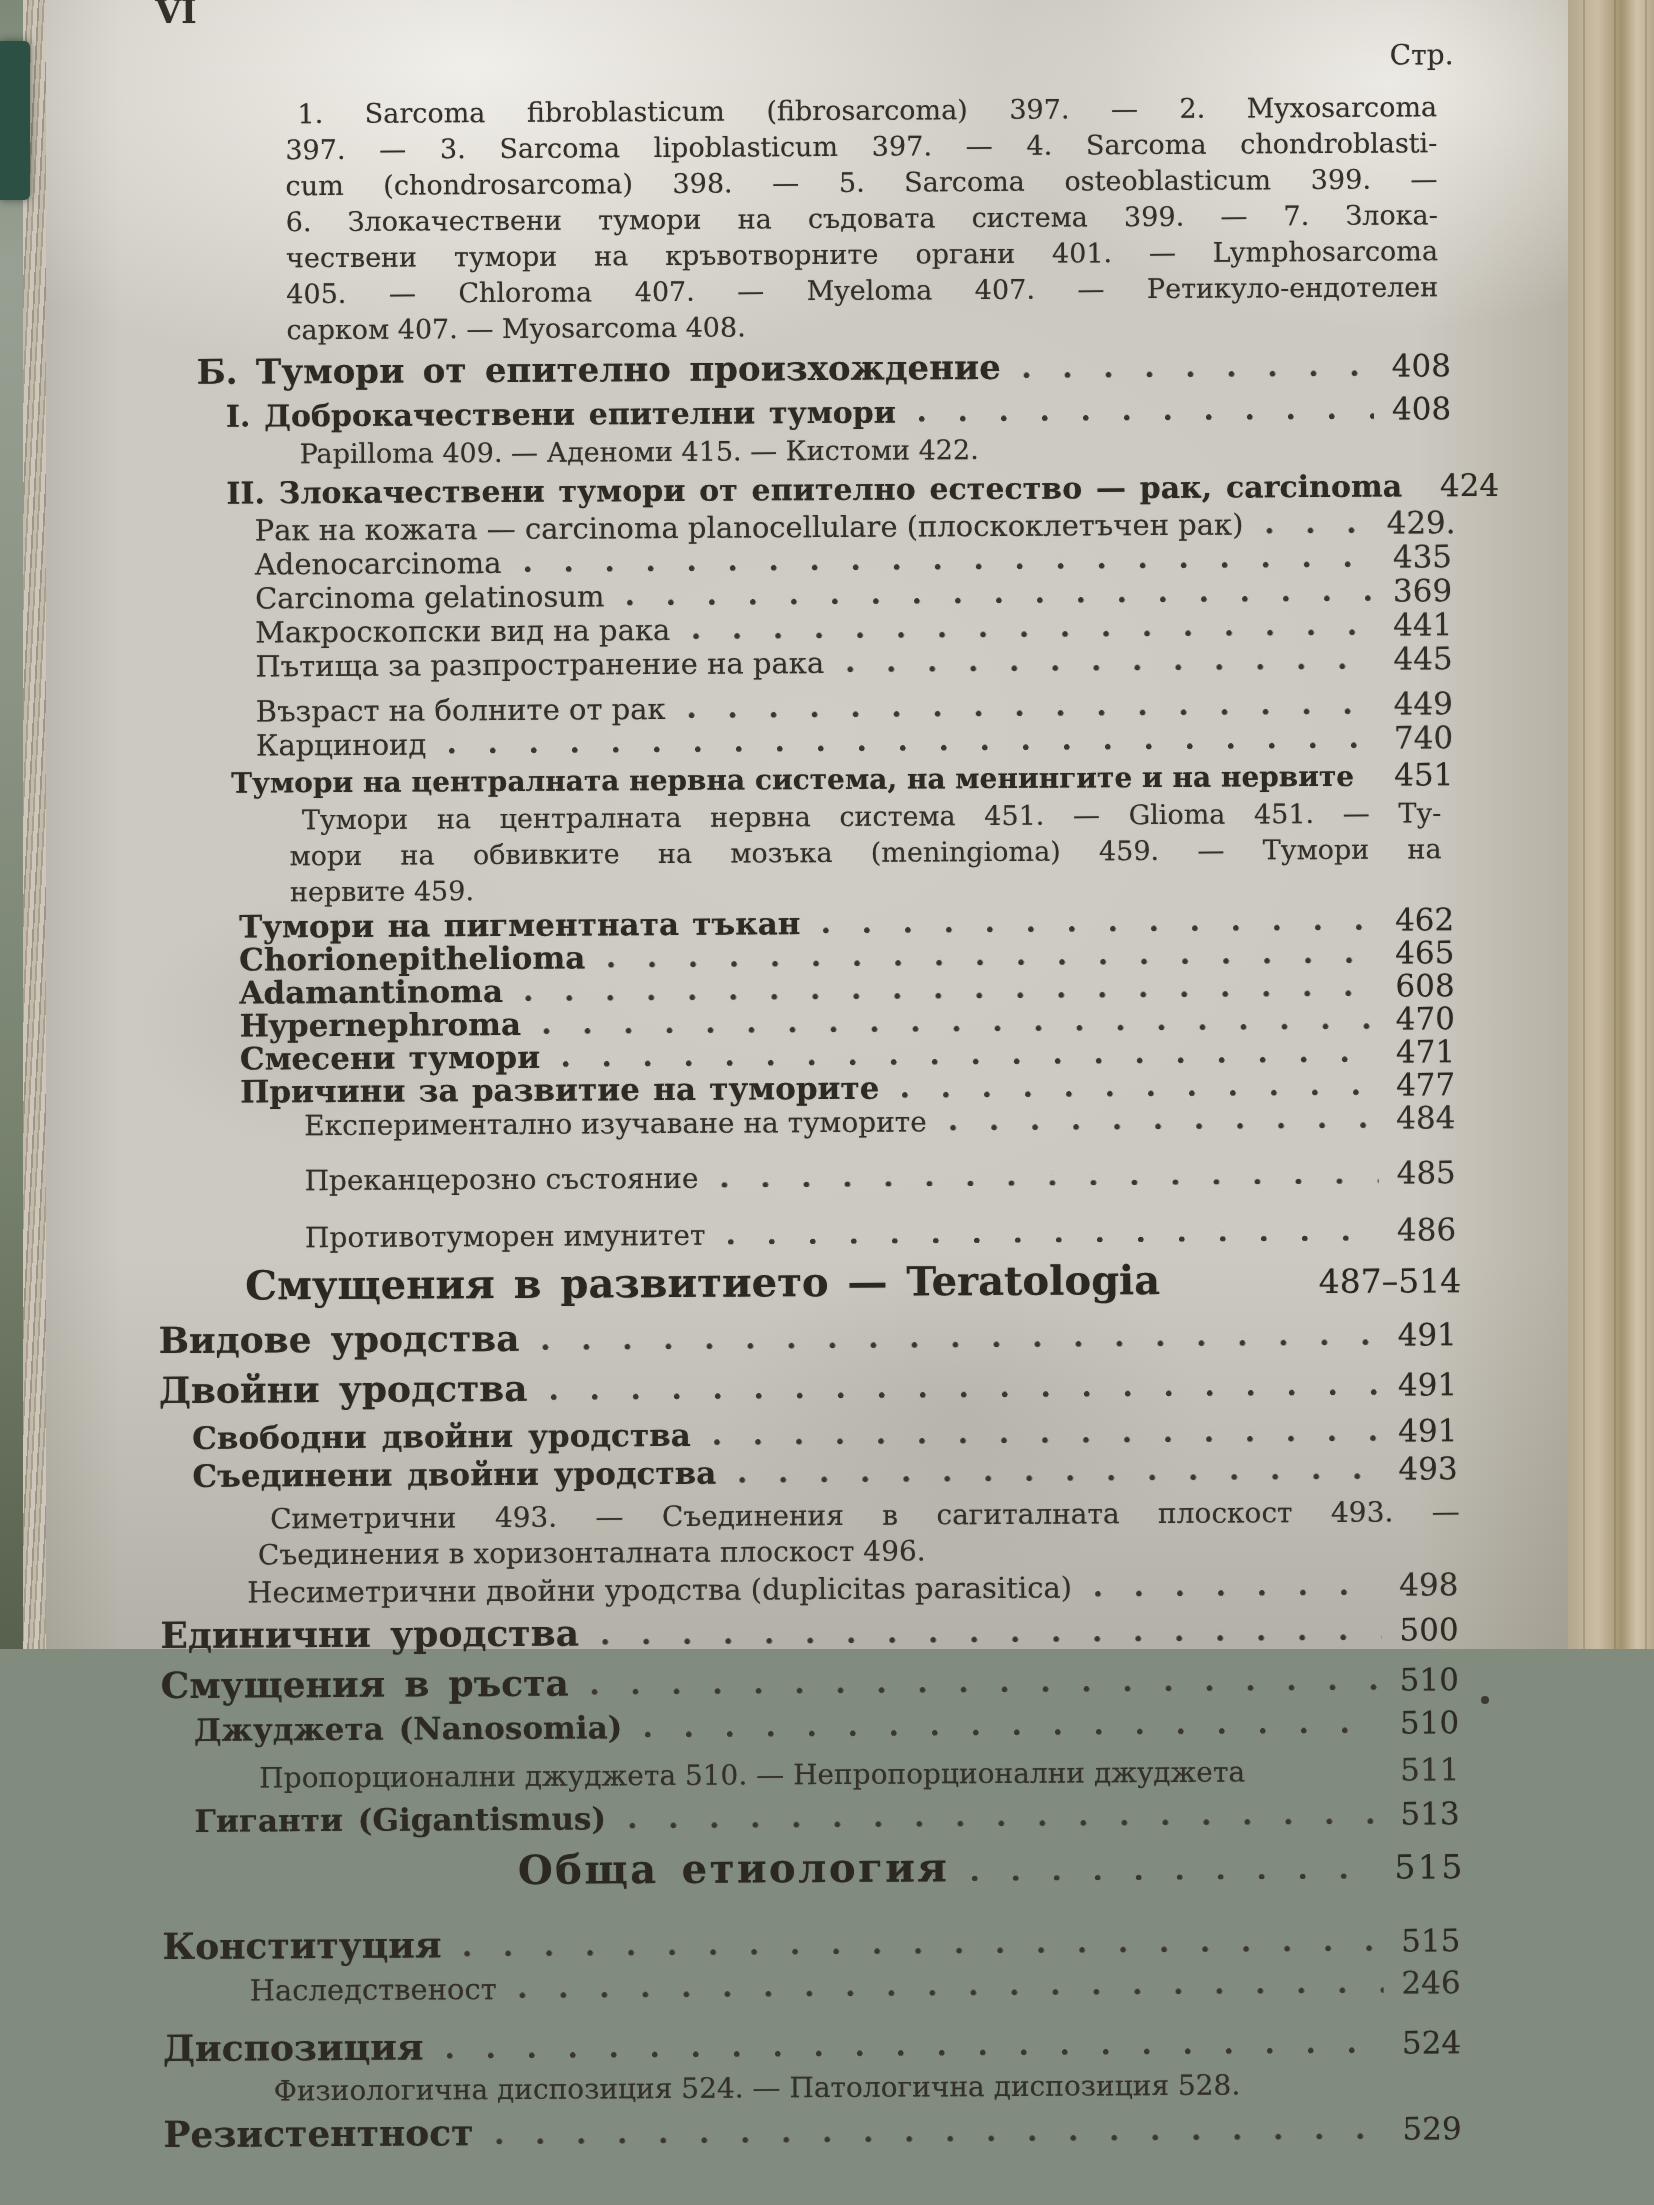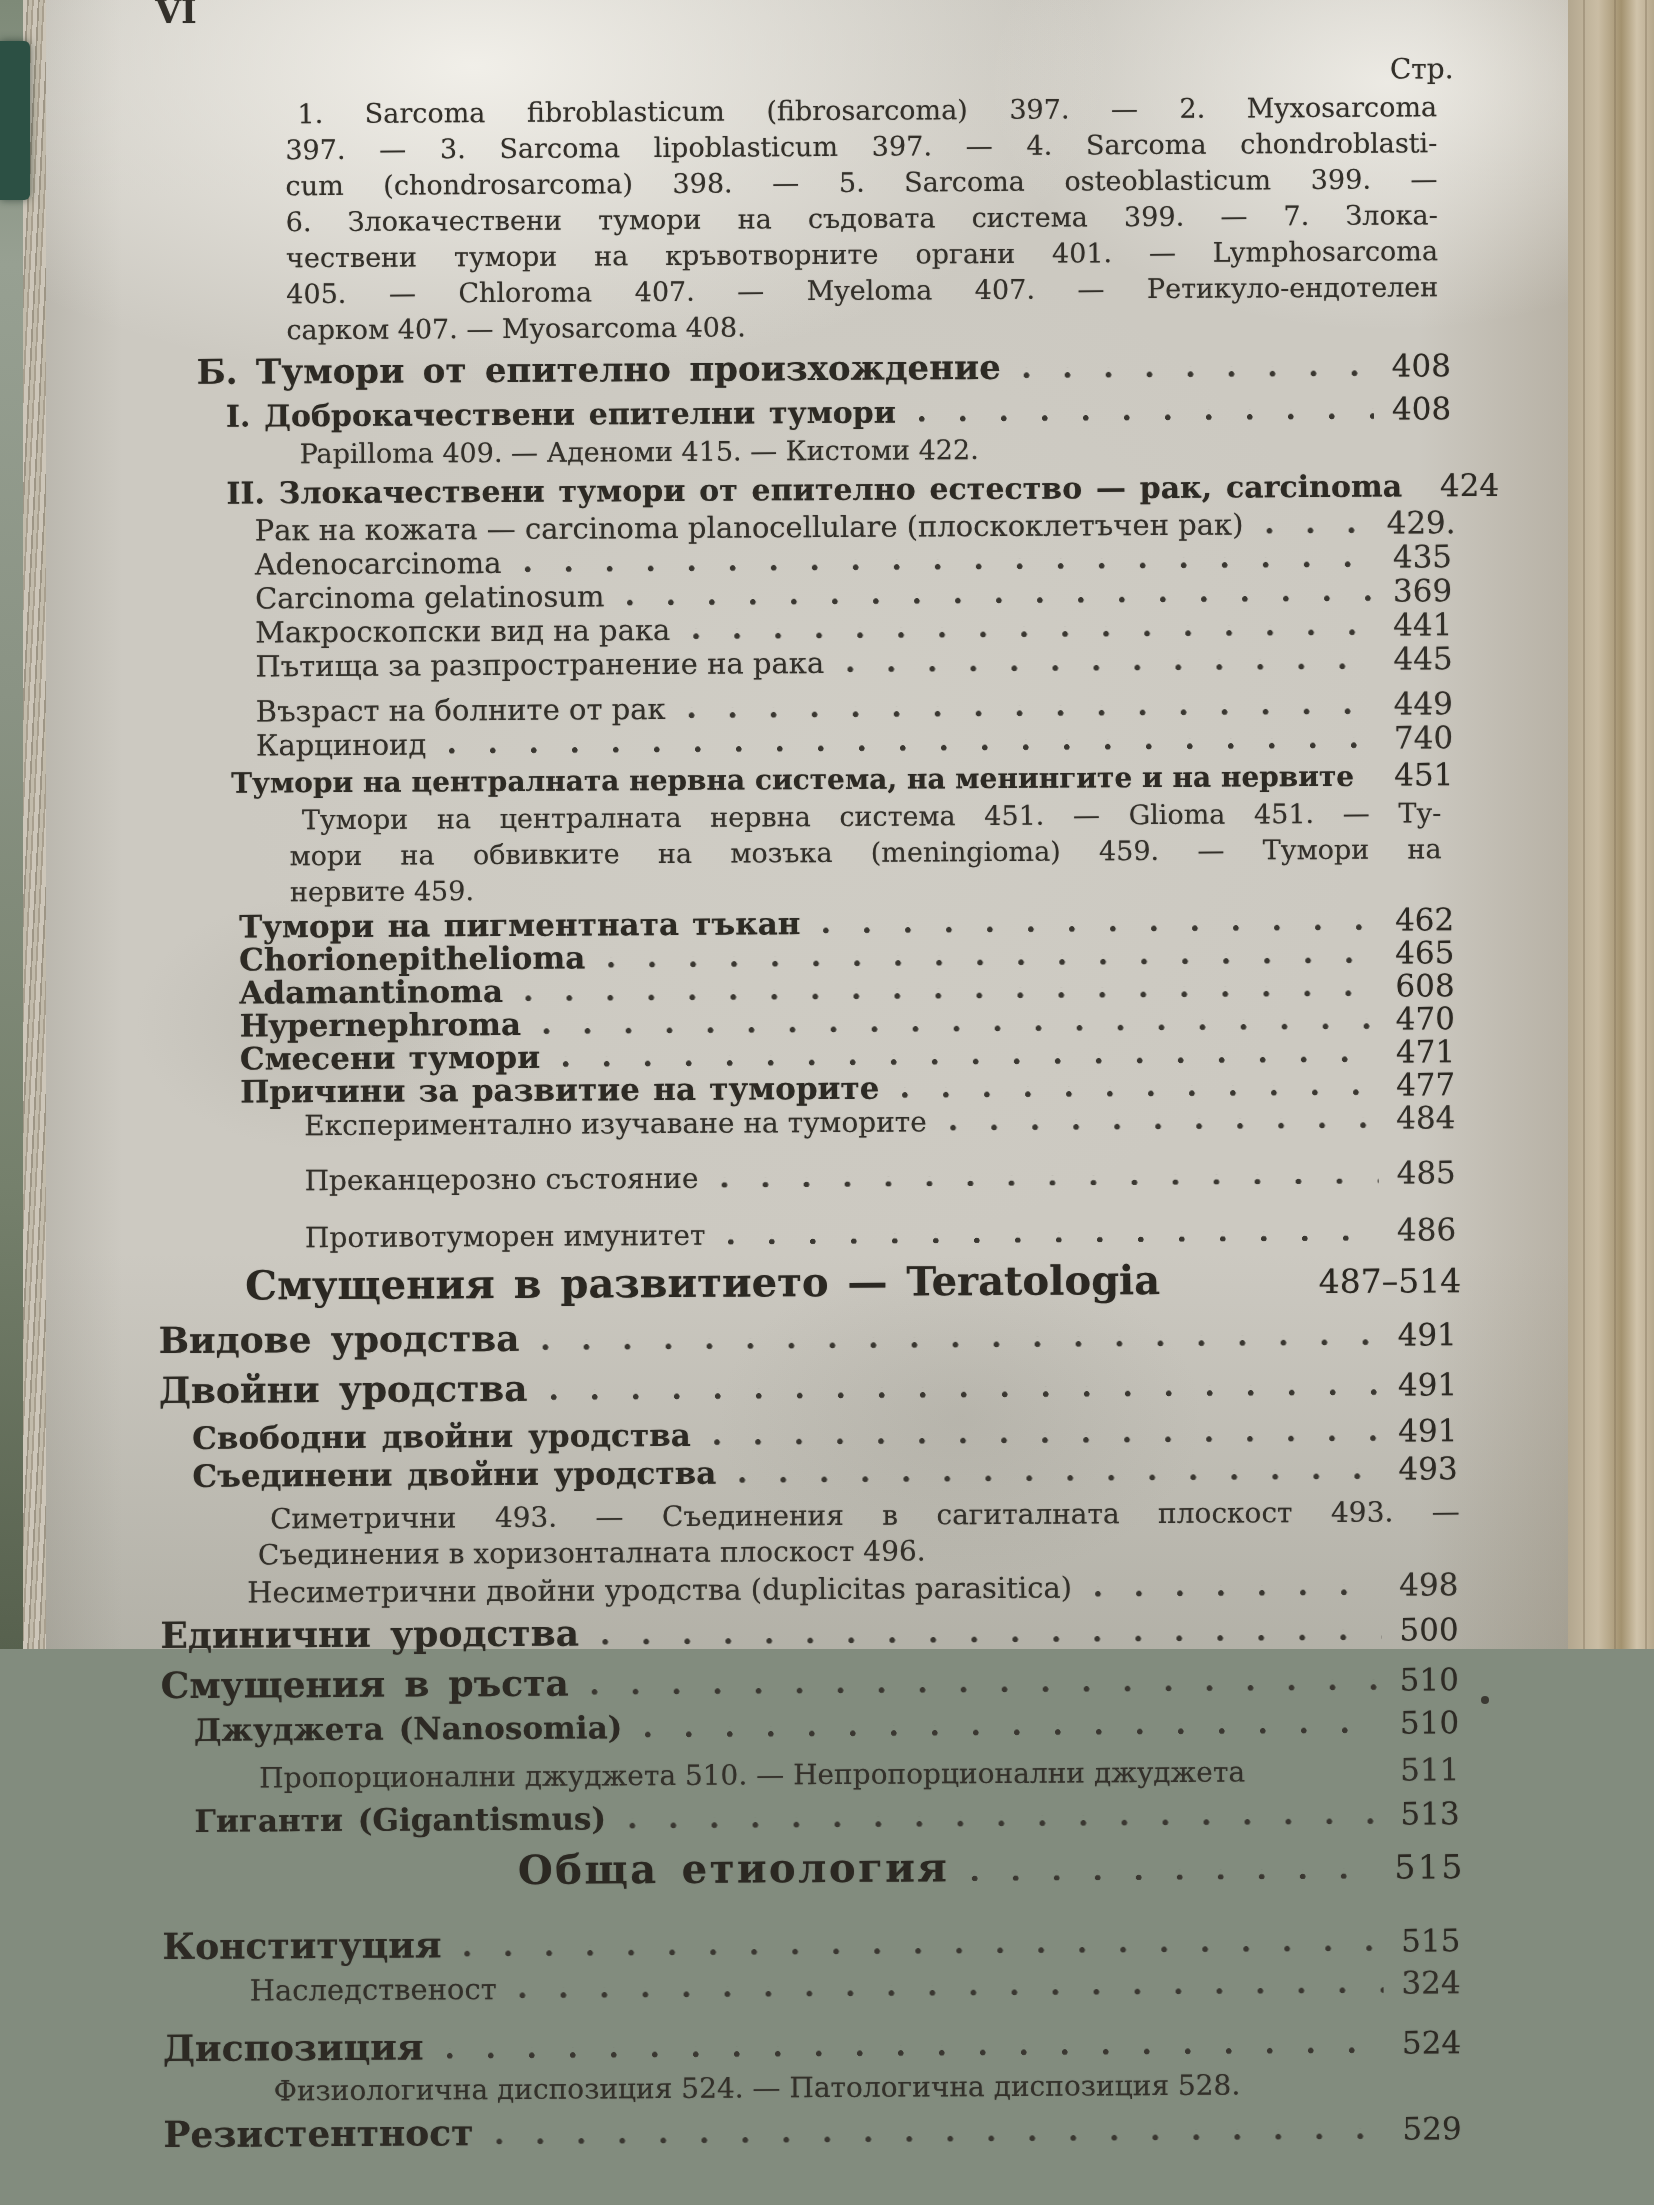--- a/index.html
+++ b/index.html
@@ -33,21 +33,21 @@
   
   .edges-right{position:absolute;left:1568px;top:0;width:86px;height:100%;
     background:
       repeating-linear-gradient(90deg, rgba(0,0,0,0) 0 15px, rgba(122,106,82,.35) 15px 16.5px, rgba(0,0,0,0) 16.5px 31px),
       linear-gradient(90deg,#b3a78f,#cabda4 35%,#a3926f 62%,#d0c3aa 80%,#b5a78c);}
   
   #toc{position:absolute;left:0;top:0;width:1654px;box-sizing:border-box;
     padding-top:93px;transform:rotate(-.35deg);transform-origin:827px 1075px;
     text-shadow:0 0 1px rgba(52,48,40,.5);}
   .folio{position:absolute;top:-11.6px;left:162px;font-size:33px;font-weight:700;}
-  .strp{position:absolute;top:56px;left:1396px;font-size:28px;}
+  .strp{position:absolute;top:42px;left:1396px;font-size:28px;}
   .ink-spot{position:absolute;left:1481px;top:1696px;width:8.3px;height:8.3px;border-radius:50%;
     background:#2f2c26;opacity:.85;}
   .row{box-sizing:border-box;}
   .row.entry{display:flex;align-items:baseline;}
   .lab{white-space:nowrap;flex:0 0 auto;}
   .dots{flex:1 1 auto;min-width:0;height:10.8px;margin:0 18px 0 20px;align-self:baseline;
     background:radial-gradient(circle at 5.8px 7.4px,#3a3731 2.5px,rgba(58,55,49,0) 3.1px) left bottom/41px 10.8px repeat-x;}
   .dots.nodots{background:none;}
   .pg{flex:0 0 auto;min-width:63px;text-align:left;font-size:31px;font-weight:400;white-space:nowrap;}
   .pline{line-height:36px;text-align:justify;}
@@ -276,21 +276,21 @@
         <span class="pg">515</span>
       </div>
       <div class="row entry major">
         <span class="lab">Конституция</span>
         <span class="dots"></span>
         <span class="pg">515</span>
       </div>
       <div class="row entry item2">
         <span class="lab">Наследственост</span>
         <span class="dots"></span>
-        <span class="pg">324</span>
+        <span class="pg">246</span>
       </div>
       <div class="row entry major">
         <span class="lab">Диспозиция</span>
         <span class="dots"></span>
         <span class="pg">524</span>
       </div>
       <div class="row para2">
         <div class="pline">Физиологична диспозиция 524. — Патологична диспозиция 528.</div>
       </div>
       <div class="row entry major">

